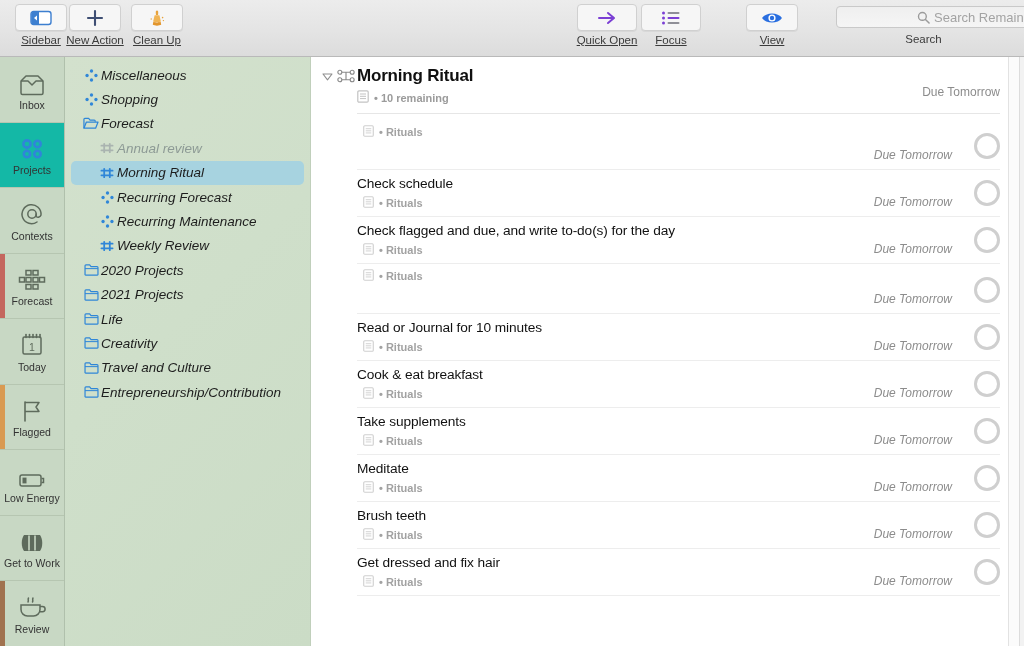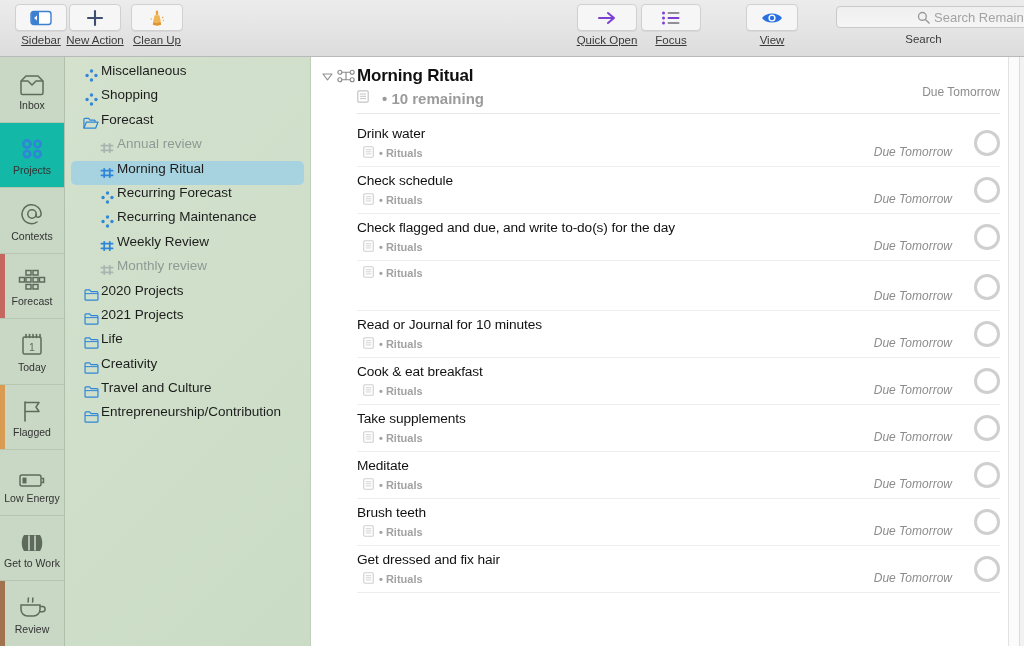--- a/index.html
+++ b/index.html
@@ -72,40 +72,41 @@
 
   
   .outline {
     width: 246px; flex: 0 0 246px;
     background: linear-gradient(135deg, #d3e1cd 0%, #cfdfca 45%, #cbdcc6 100%);
     border-right: 1px solid #c0cfbb;
     padding-top: 6px;
     position: relative;
   }
   .orow {
-    height: 24.4px; display: flex; 
+    height: 24.4px; display: flex; align-items: center;
     padding-left: 10px; margin: 0 6px;
     border-radius: 5px;
+    font-style: italic;
   }
   .orow.selected { background: #a7d3e0; }
   .orow .oicon { width: 20px; flex: 0 0 20px; display: flex; align-items: center; justify-content: center; }
   .orow .olabel { font-size: 13.5px; color: #1d1d1d; white-space: nowrap; }
   .orow.dim .olabel { color: #8d9a95; }
   .indent-1 { padding-left: 26px; }
 
   
   .content { flex: 1; background: #ffffff; position: relative; overflow: hidden; }
 
   .proj-header { position: relative; padding: 9px 0 6px 0; }
   .ph-top { display: flex; align-items: center; padding-left: 8px; }
   .ph-tri { width: 16px; display:flex; align-items:center; justify-content:center; }
   .ph-icon { width: 22px; display:flex; align-items:center; justify-content:center; }
   .ph-title { font-size: 17px; font-weight: bold; color: #101010; letter-spacing: -0.2px; }
   .ph-sub { display: flex; align-items: center; padding-left: 46px; margin-top: 3px; }
-  .ph-sub-text { font-size: 15px; color: #9b9b9b; font-weight: bold; margin-left: 13px; }
+  .ph-sub-text { font-size: 11px; color: #9b9b9b; font-weight: bold; margin-left: 5px; }
   .ph-due {
     position: absolute; right: 24px; top: 28px;
     font-size: 12px; color: #8c8c8c;
   }
   .ph-rule { margin-left: 46px; margin-right: 24px; border-bottom: 1px solid #e6e6e6; margin-top: 6px; }
 
   .task {
     position: relative; height: 47px;
     margin-left: 46px; margin-right: 24px;
     border-bottom: 1px solid #ededed;
@@ -454,35 +455,20 @@
               </g>
               <g stroke="#2f86d8" stroke-width="1.9" stroke-linecap="round">
                 <path d="M4.5 1.5 V10.5"></path>
                 <path d="M10.5 1.5 V10.5"></path>
               </g>
             </svg>
         </span>
         <span class="olabel">Weekly Review</span>
       </div>
 
-      <div class="orow dim indent-1">
-        <span class="oicon">
-          <svg width="14" height="12" viewBox="0 0 15 12">
-              <g stroke="#aab4b0" stroke-width="1.9" stroke-linecap="round">
-                <path d="M1.5 3.5 H13.5"></path>
-                <path d="M1.5 8.5 H13.5"></path>
-              </g>
-              <g stroke="#aab4b0" stroke-width="1.9" stroke-linecap="round">
-                <path d="M4.5 1.5 V10.5"></path>
-                <path d="M10.5 1.5 V10.5"></path>
-              </g>
-            </svg>
-        </span>
-        <span class="olabel">Monthly review</span>
-      </div>
 
       <div class="orow">
         <span class="oicon">
           <svg width="15" height="12" viewBox="0 0 16 13">
               <path d="M1 11.5 V2 A1 1 0 0 1 2 1 H6 L7.5 2.8 H14 A1 1 0 0 1 15 3.8 V11.5 A1 1 0 0 1 14 12 H2 A1 1 0 0 1 1 11.5 Z" fill="none" stroke="#2f86d8" stroke-width="1.3" stroke-linejoin="round"></path>
               <path d="M1 5 H15" stroke="#2f86d8" stroke-width="1.1"></path>
             </svg>
         </span>
         <span class="olabel">2020 Projects</span>
       </div>
@@ -569,21 +555,20 @@
                 </g>
             </svg>
           </span>
           <span class="ph-sub-text">• 10 remaining</span>
         </div>
         <div class="ph-due">Due Tomorrow</div>
         <div class="ph-rule"></div>
       </div>
 
       <div class="task">
-        <div class="task-title">Drink water</div>
         <div class="task-sub">
           <span><svg width="11" height="12" viewBox="0 0 12 13">
                 <rect x="0.8" y="0.8" width="10.4" height="11.4" rx="1.2" fill="none" stroke="#cfcfcf" stroke-width="1.2"></rect>
                 <g stroke="#cfcfcf" stroke-width="1">
                   <path d="M3 4 H9"></path>
                   <path d="M3 6.3 H9"></path>
                   <path d="M3 8.6 H9"></path>
                 </g>
               </svg></span>
           <span class="task-sub-text">• Rituals</span>

